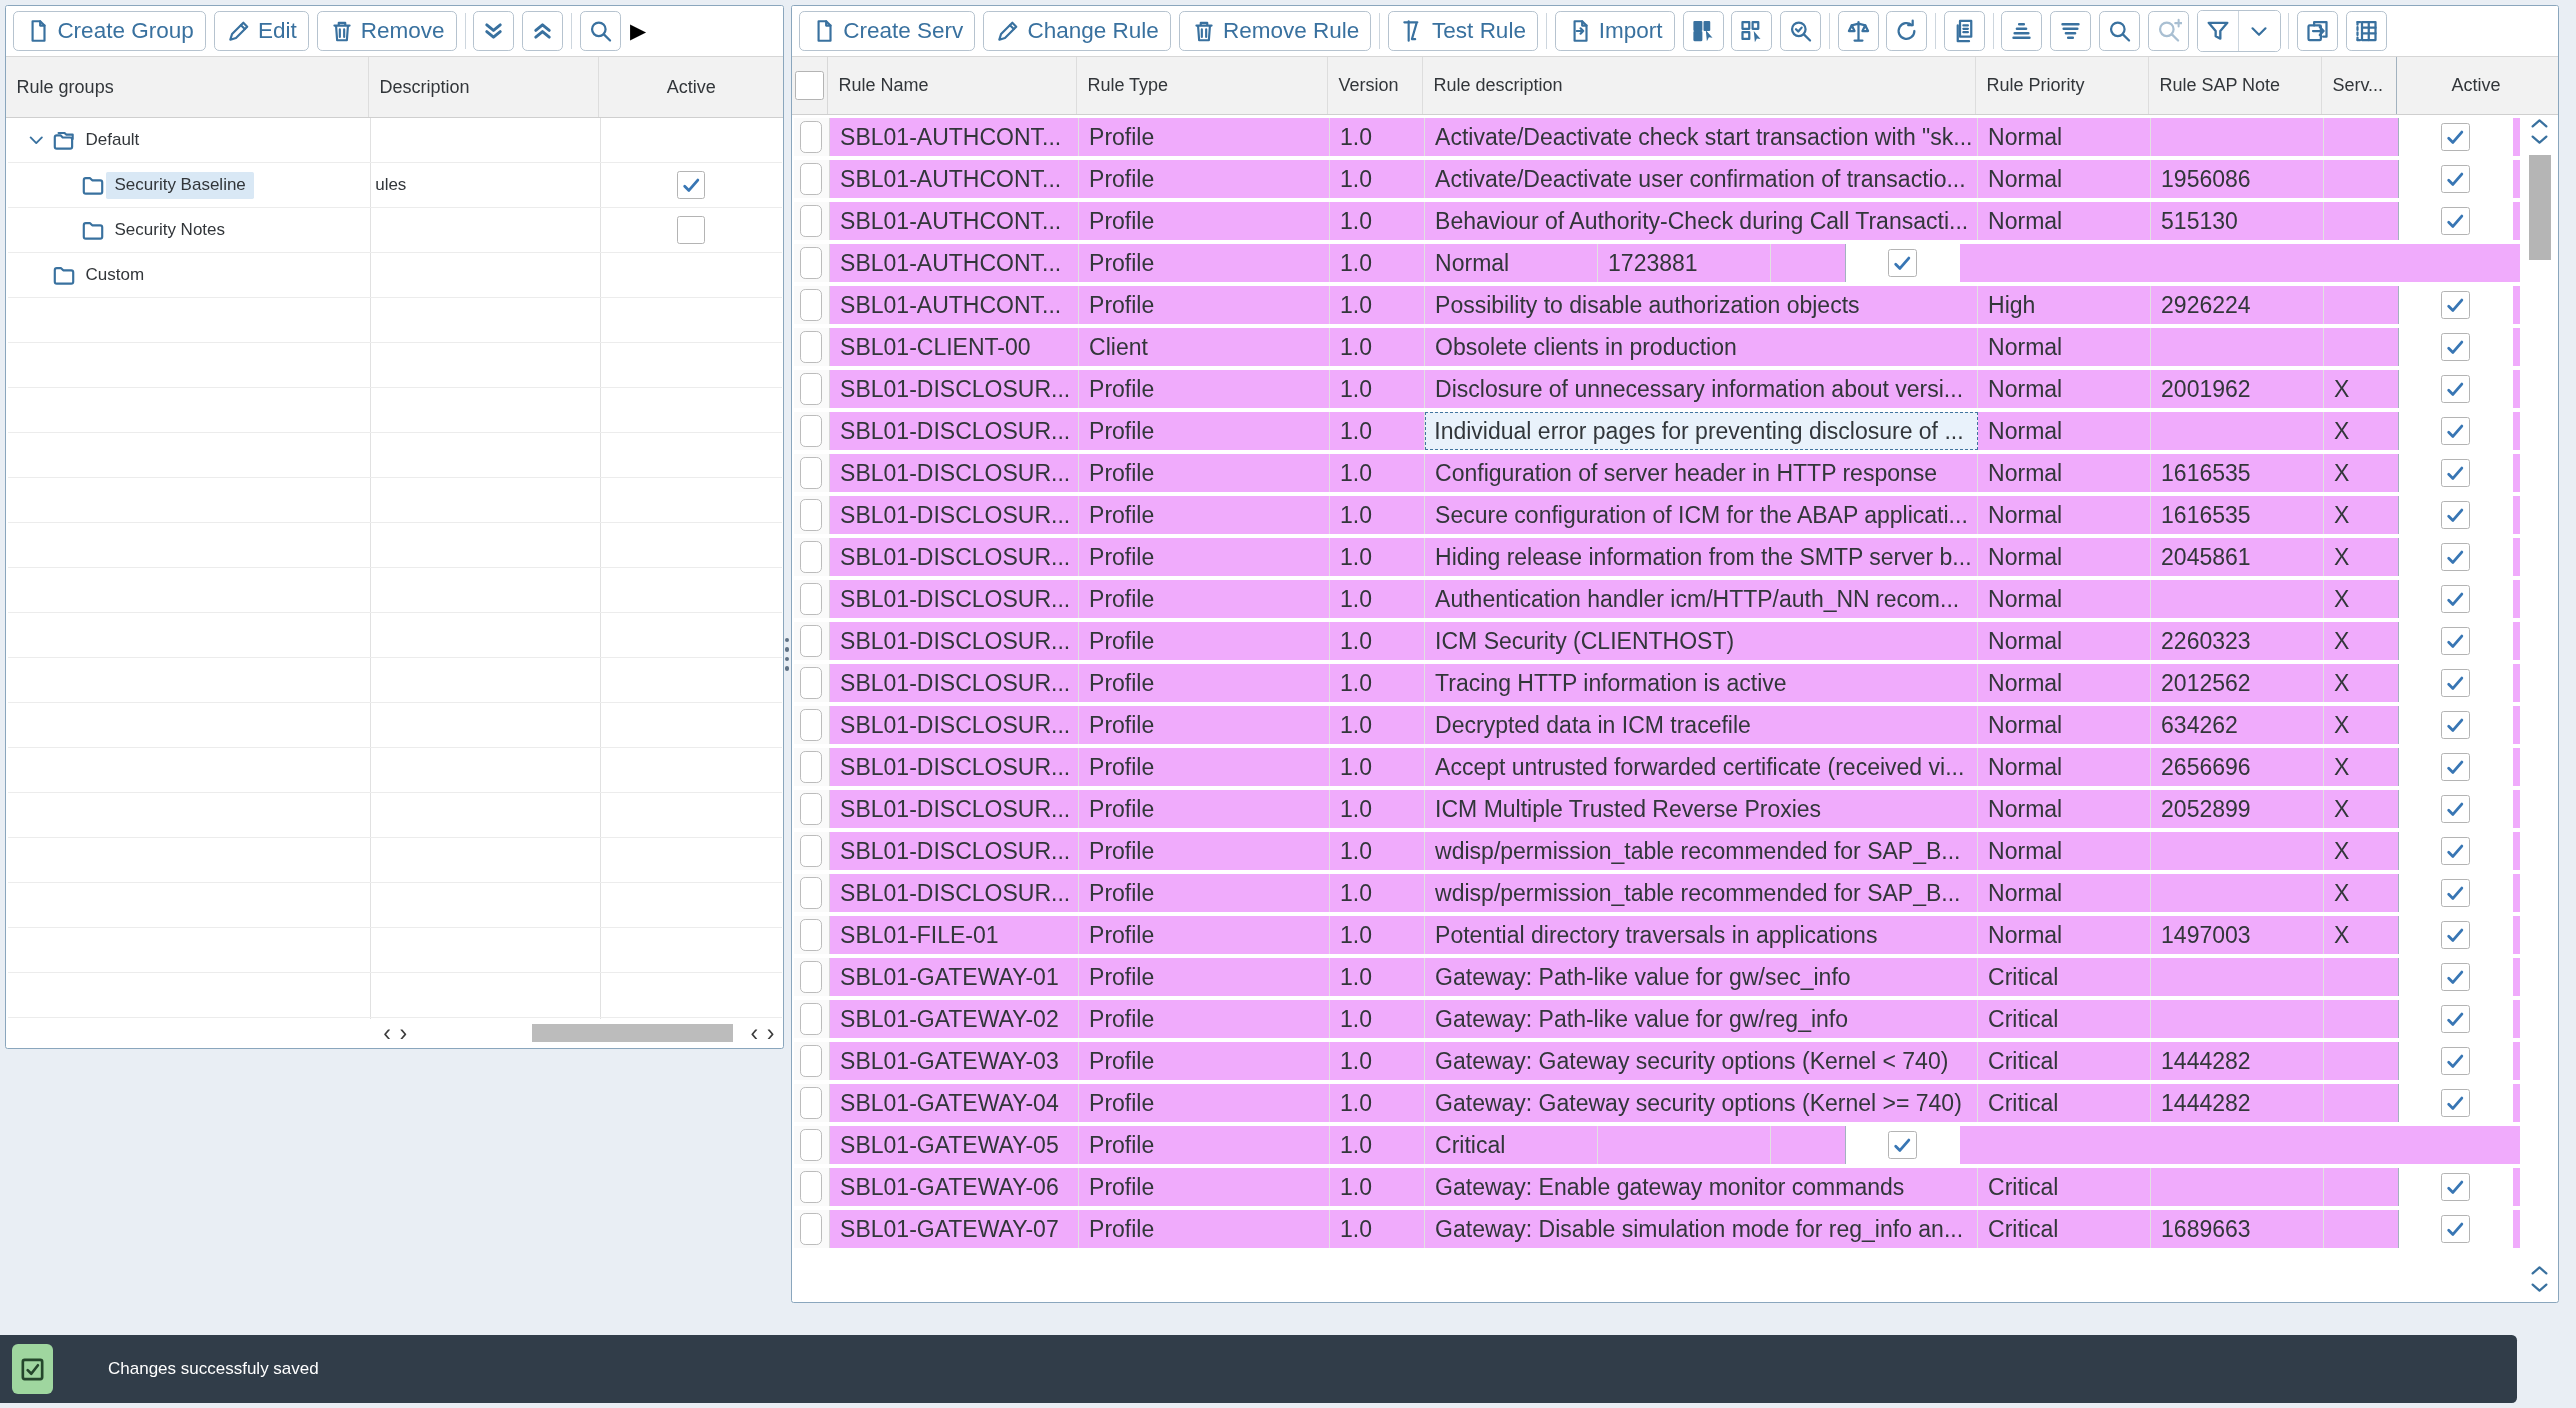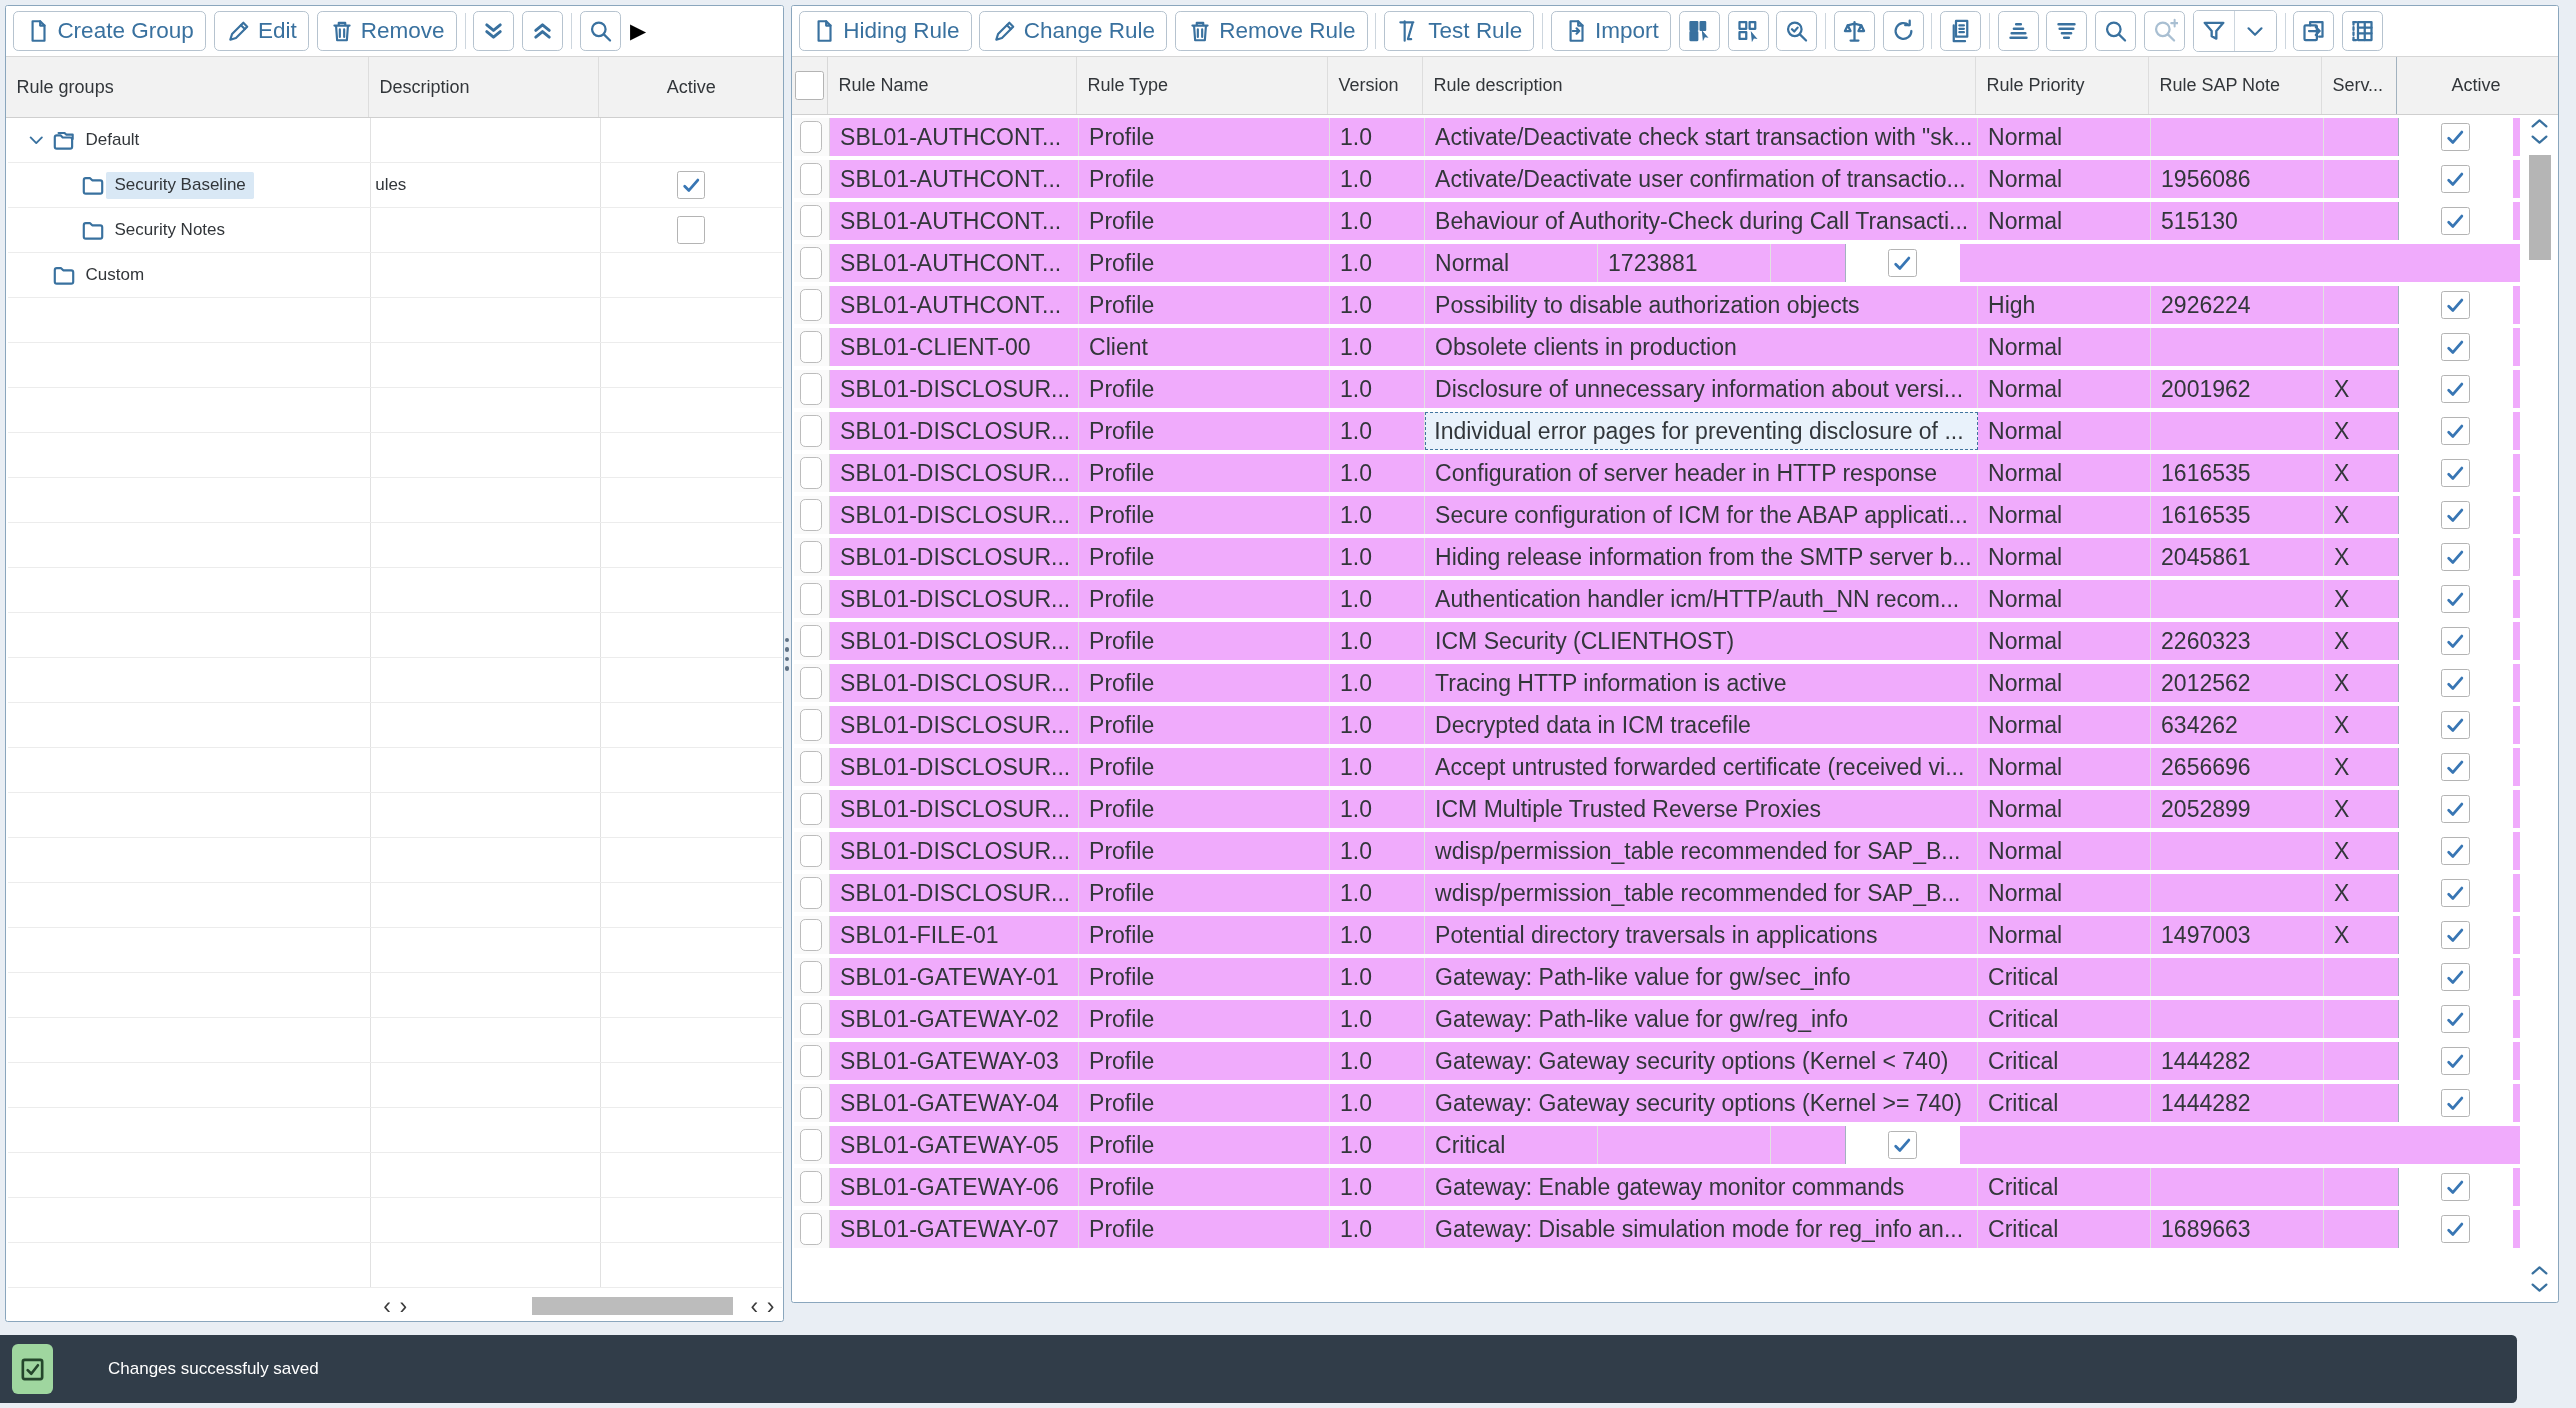--- a/index.html
+++ b/index.html
@@ -1,21 +1,21 @@
 <!DOCTYPE html>
 <html style="font-size:14px"><head>
 <meta charset="utf-8">
 <style>
   html,body{margin:0;padding:0;}
   body{
     width:2576px;height:1408px;position:relative;overflow:hidden;
     background:#e9eef4;font-family:"Liberation Sans",sans-serif;color:#32363a;
   }
   .panel{position:absolute;background:#fff;border:1.7px solid #8aa6bd;border-radius:2.6px;box-sizing:border-box;overflow:hidden;}
-  #left-panel{left:5.2px;top:5.2px;width:779px;height:1317px;}
+  #left-panel{left:5.2px;top:5.2px;width:779px;height:1044px;}
   #right-panel{left:791px;top:5.2px;width:1768px;height:1298px;}
 
   
   .tbar{display:flex;align-items:center;gap:7.8px;padding:5.2px 7px;height:50px;box-sizing:border-box;background:#fff;white-space:nowrap;}
   .btn{display:inline-flex;align-items:center;gap:6px;height:40px;padding:0 11.2px;background:#fff;
        border:0.9px solid #b6c3cf;border-radius:5.2px;color:#39719f;font-size:22.5px;cursor:pointer;flex:0 0 auto;}
   .ibtn{display:inline-flex;align-items:center;justify-content:center;height:40px;width:41px;background:#fff;
        border:0.9px solid #b6c3cf;border-radius:5.2px;cursor:pointer;flex:0 0 auto;}
   .split{display:inline-flex;flex:0 0 auto;border:0.9px solid #b6c3cf;border-radius:5.2px;overflow:hidden;}
   .split .ibtn{border:none;border-radius:0;}
@@ -347,21 +347,21 @@
   <div class="dot"></div>
 </div>
 
 <div class="panel" id="right-panel">
   <div class="tbar">
     <button class="btn">
       <svg class="i" width="26" height="26" viewBox="0 0 24 24">
           <path d="M7 3h7l4 4v14H7z"></path>
           <path d="M14 3v4h4"></path>
         </svg>
-      <span>Hiding Rule</span>
+      <span>Create Serv</span>
     </button>
     <button class="btn">
       <svg class="i" width="26" height="26" viewBox="0 0 24 24">
           <path d="M4 20l1.6-5.2L16 4.4l3.6 3.6L9.2 18.4 4 20z"></path>
           <path d="M13.8 6.6l3.6 3.6"></path>
         </svg>
       <span>Change Rule</span>
     </button>
     <button class="btn">
       <svg class="i" width="26" height="26" viewBox="0 0 24 24">

